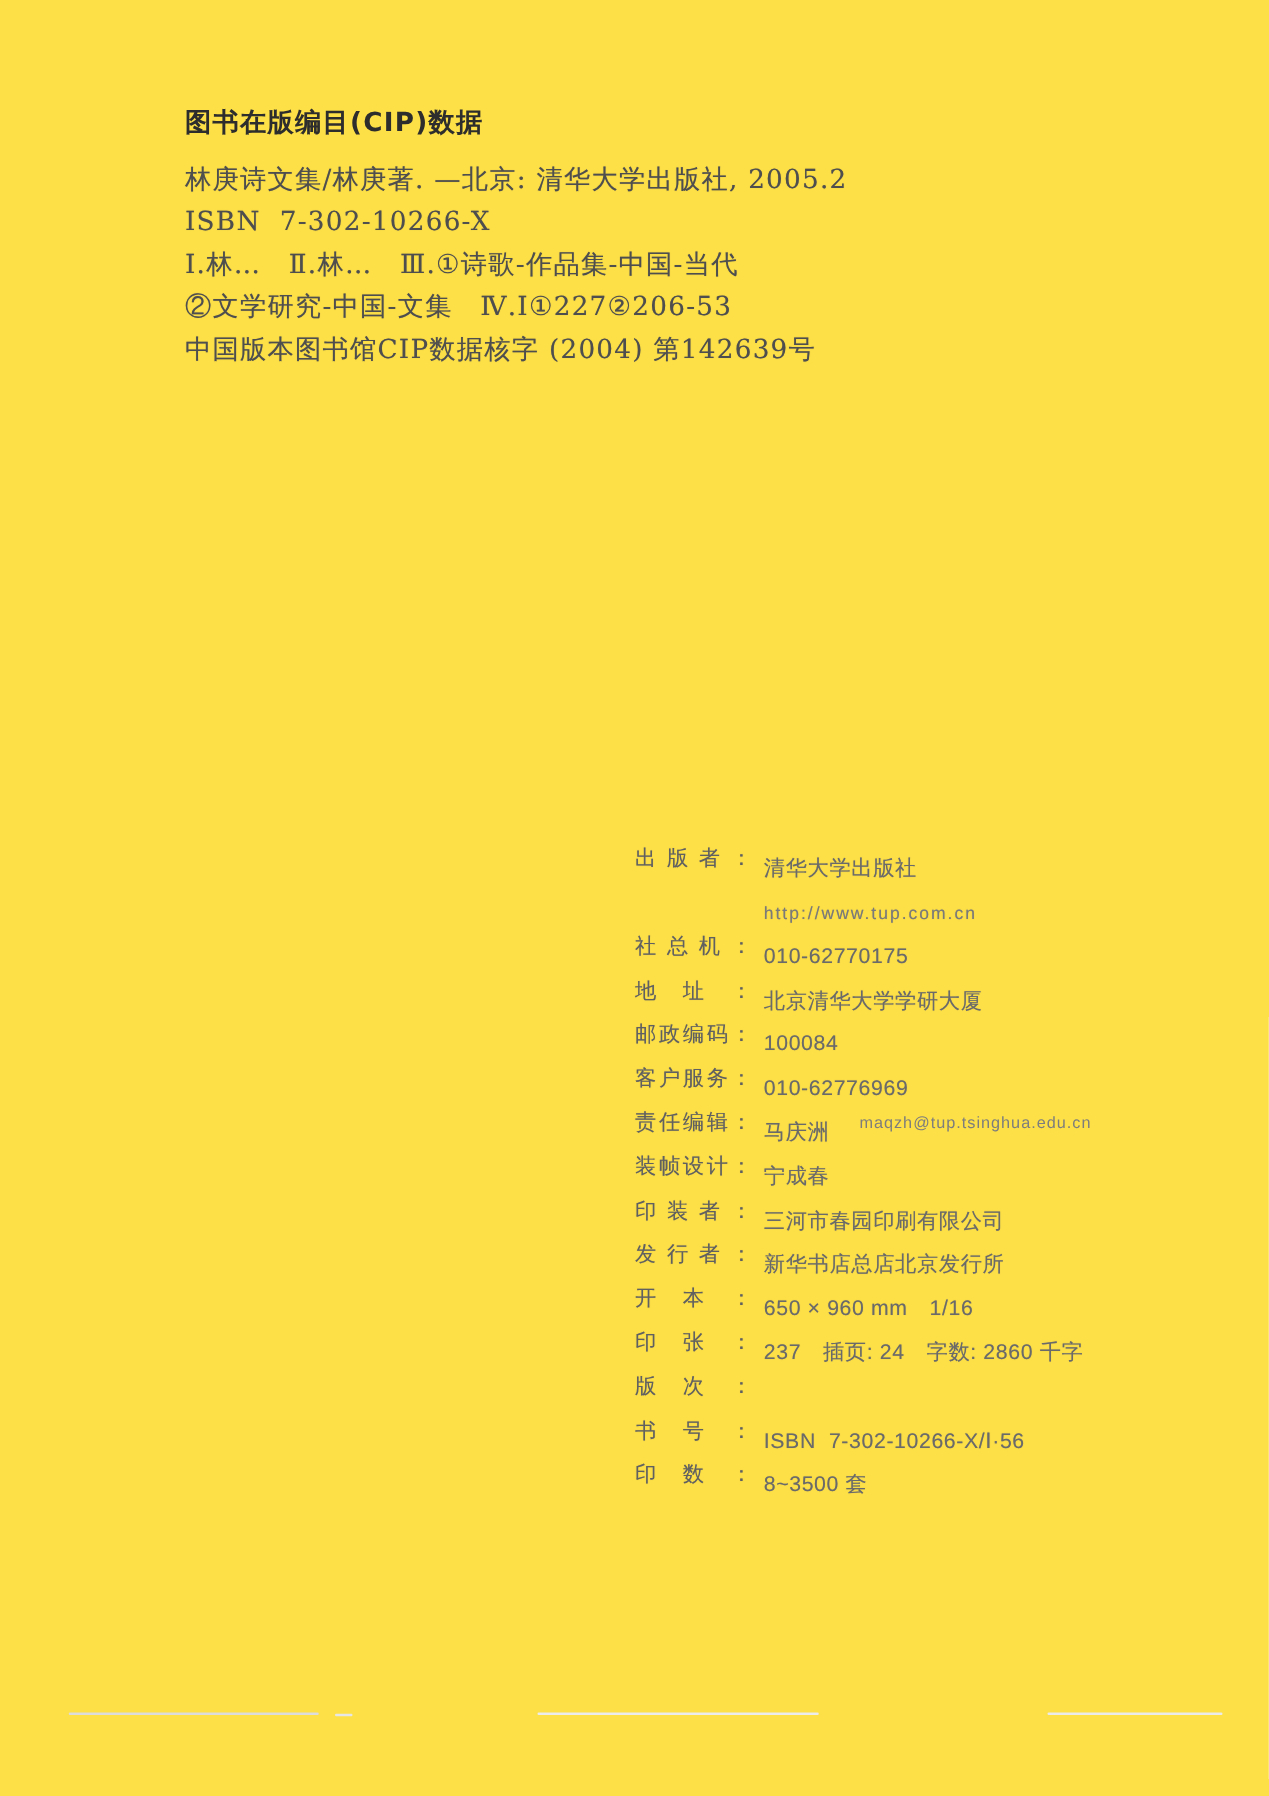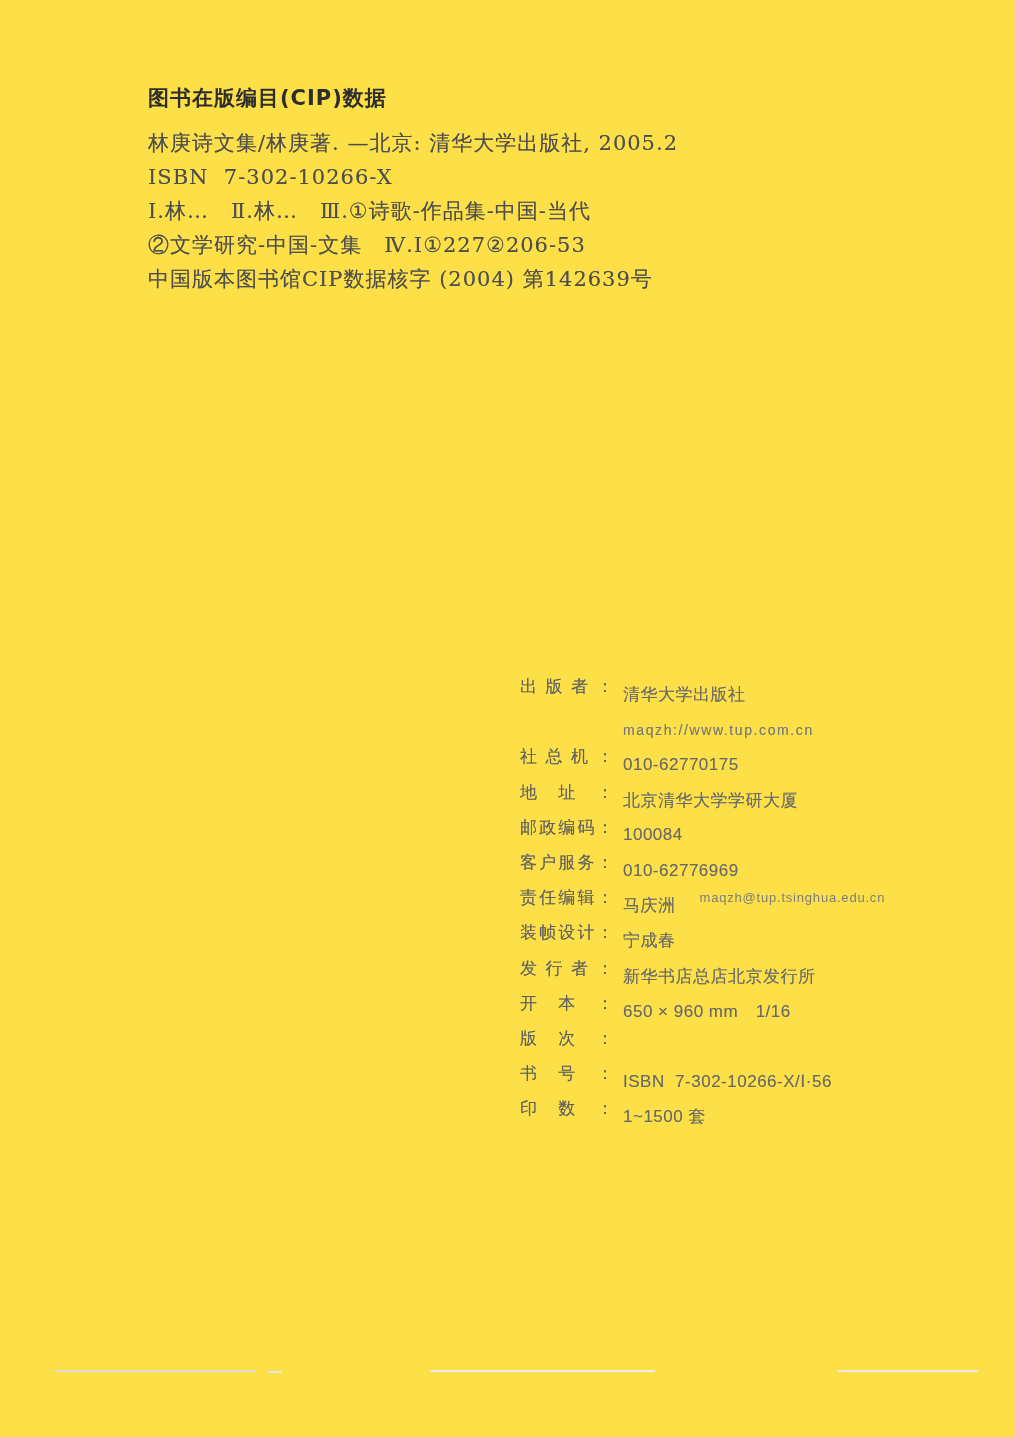--- a/index.html
+++ b/index.html
@@ -41,21 +41,21 @@
     color: #4e4e4e;
   }
   .cip-line {
     white-space: pre;
     text-shadow: 0 0 0.6px rgba(90,90,90,0.55);
   }
 
   
   .colophon {
     position: absolute;
-    left: 520px;
+    left: 508px;
     top: 669px;
     width: 470px;
   }
   .col-row {
     height: 35.2px;
     display: flex;
     align-items: center;
     color: #666666;
     font-size: 17px;
     letter-spacing: 0.5px;
@@ -123,21 +123,21 @@
   <div class="colophon">
 
     <div class="col-row">
       <span class="col-label">出版者：</span>
       <span class="col-value">清华大学出版社</span>
 
     </div>
 
     <div class="col-row url-row">
       <span class="col-label"></span>
-      <span class="col-value">maqzh://www.tup.com.cn</span>
+      <span class="col-value">http://www.tup.com.cn</span>
 
     </div>
 
     <div class="col-row">
       <span class="col-label">社总机：</span>
       <span class="col-value">010-62770175</span>
 
     </div>
 
     <div class="col-row">
@@ -163,48 +163,58 @@
       <span class="col-value">马庆洲</span>
       <span class="col-extra">maqzh@tup.tsinghua.edu.cn</span>
     </div>
 
     <div class="col-row">
       <span class="col-label">装帧设计：</span>
       <span class="col-value">宁成春</span>
 
     </div>
 
+    <div class="col-row">
+      <span class="col-label">印装者：</span>
+      <span class="col-value">三河市春园印刷有限公司</span>
+
+    </div>
 
     <div class="col-row">
       <span class="col-label">发行者：</span>
       <span class="col-value">新华书店总店北京发行所</span>
 
     </div>
 
     <div class="col-row">
       <span class="col-label">开本：</span>
       <span class="col-value">650 × 960 mm　1/16</span>
 
     </div>
 
+    <div class="col-row">
+      <span class="col-label">印张：</span>
+      <span class="col-value">237　插页: 24　字数: 2860 千字</span>
+
+    </div>
 
     <div class="col-row">
       <span class="col-label">版次：</span>
 
     </div>
 
     <div class="col-row">
       <span class="col-label">书号：</span>
       <span class="col-value">ISBN  7-302-10266-X/Ⅰ·56</span>
 
     </div>
 
     <div class="col-row">
       <span class="col-label">印数：</span>
-      <span class="col-value">1~1500 套</span>
+      <span class="col-value">8~3500 套</span>
 
     </div>
 
 
   </div>
 
   <div class="artifact a1"></div>
   <div class="artifact a2"></div>
   <div class="artifact a3"></div>
   <div class="artifact a4"></div>

